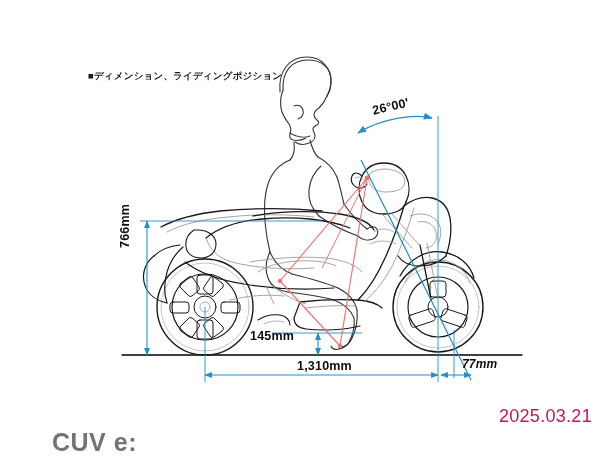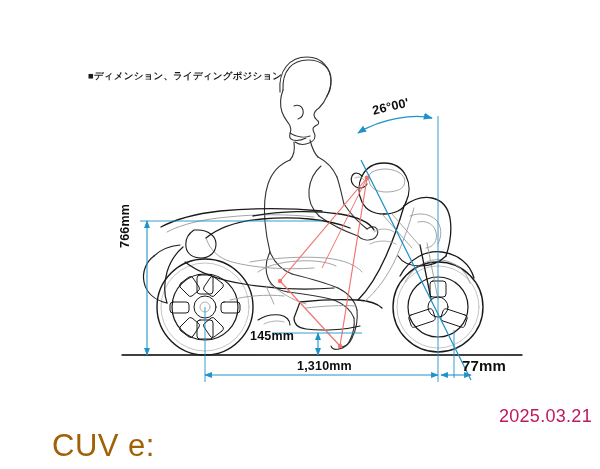--- a/index.html
+++ b/index.html
@@ -36,23 +36,23 @@
     font-size: 9.5px;
     font-weight: bold;
     letter-spacing: 0.2px;
     color: #1b1b1b;
     white-space: nowrap;
   }
   .footer-model {
     position: absolute;
     left: 30px;
     top: 428px;
-    font-size: 31px;
-    font-weight: 400;
-    color: #a16207;
+    font-size: 25px;
+    font-weight: 700;
+    color: #737373;
     letter-spacing: 0.5px;
     white-space: nowrap;
   }
   .footer-date {
     position: absolute;
     right: 30px;
     top: 406px;
     font-size: 18px;
     font-weight: 400;
     color: #be185d;
@@ -77,21 +77,22 @@
     left: 228px;
     top: 329px;
   }
   .dim-1310 {
     left: 275px;
     top: 359px;
   }
   .dim-77 {
     left: 440px;
     top: 357px;
-    font-size: 15px;
+    font-size: 12px;
+    font-style: italic;
   }
   .dim-angle {
     left: 349px;
     top: 104px;
     font-size: 12.5px;
     transform: rotate(-13deg);
     transform-origin: left top;
   }
 </style>
 </head>

